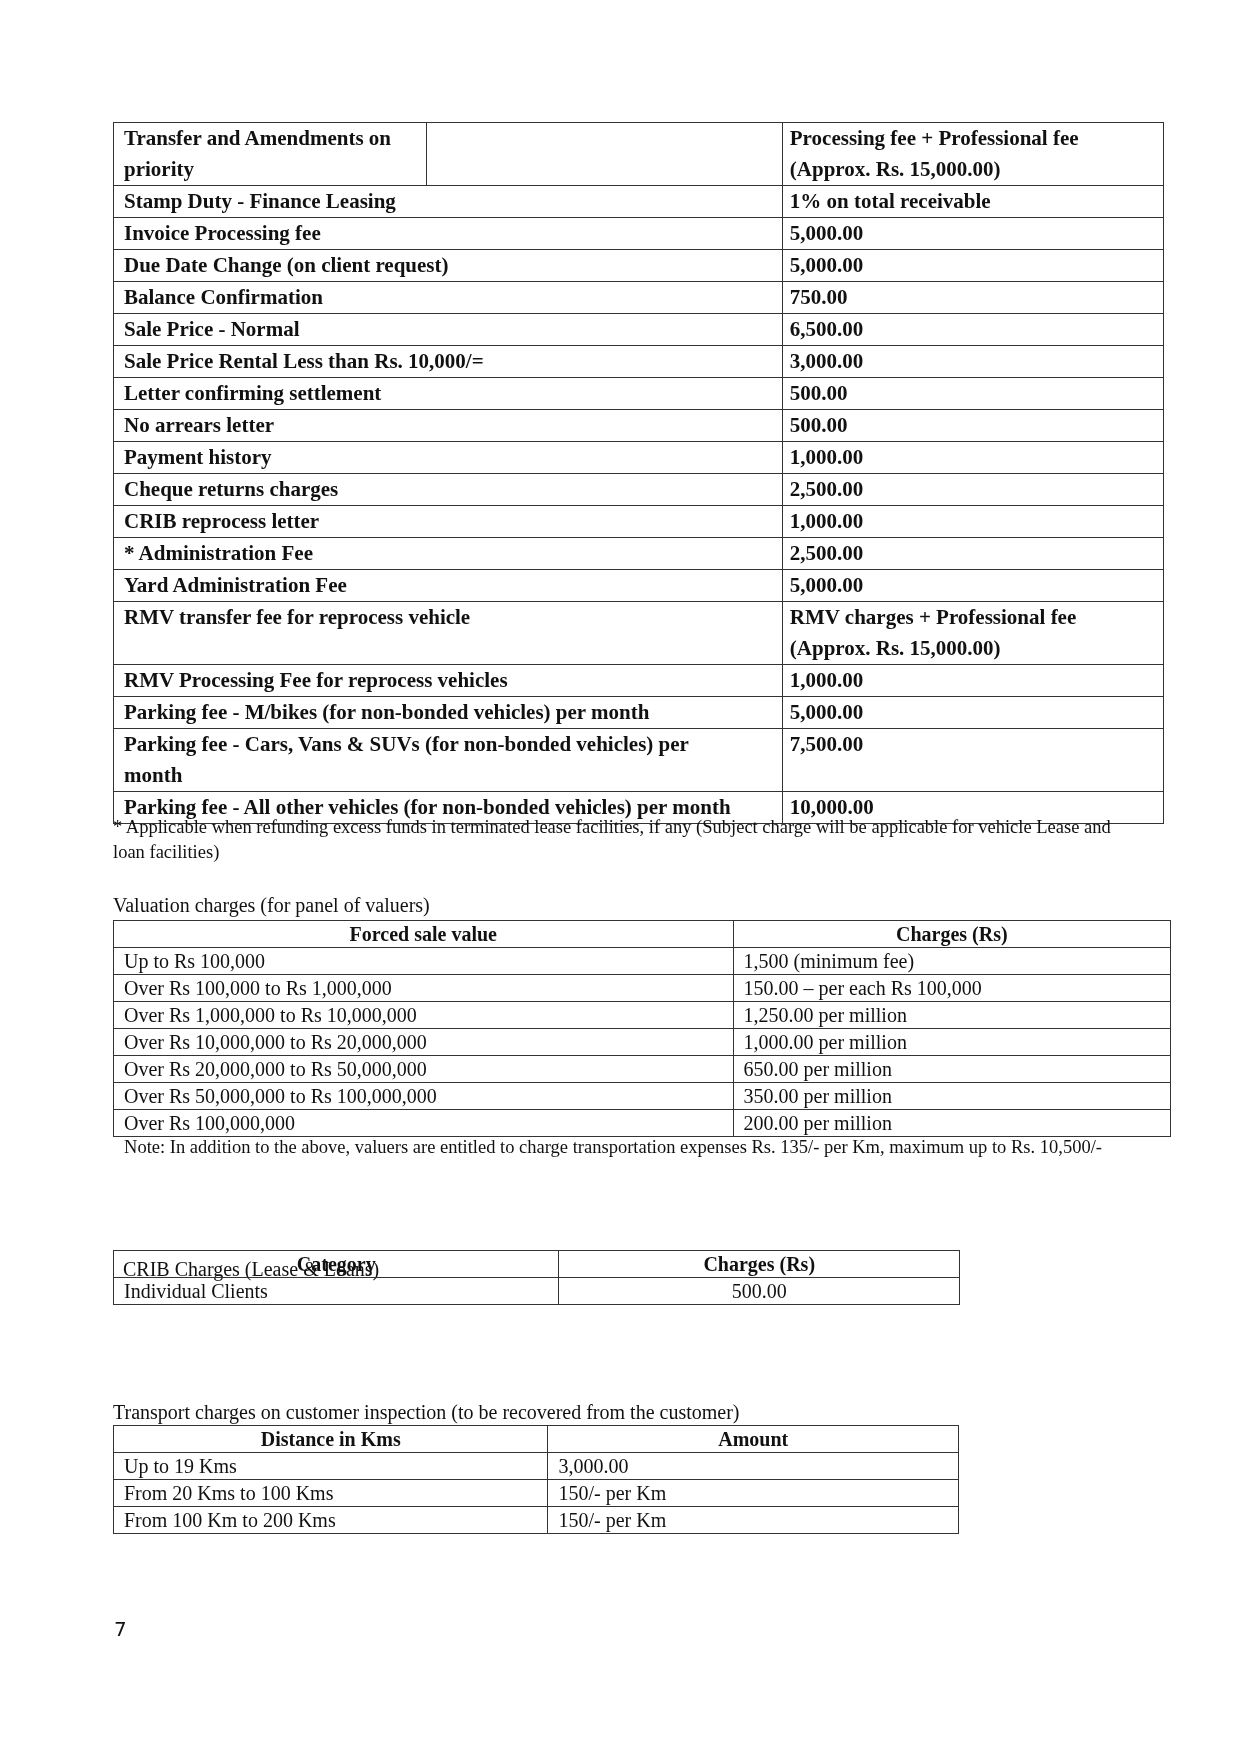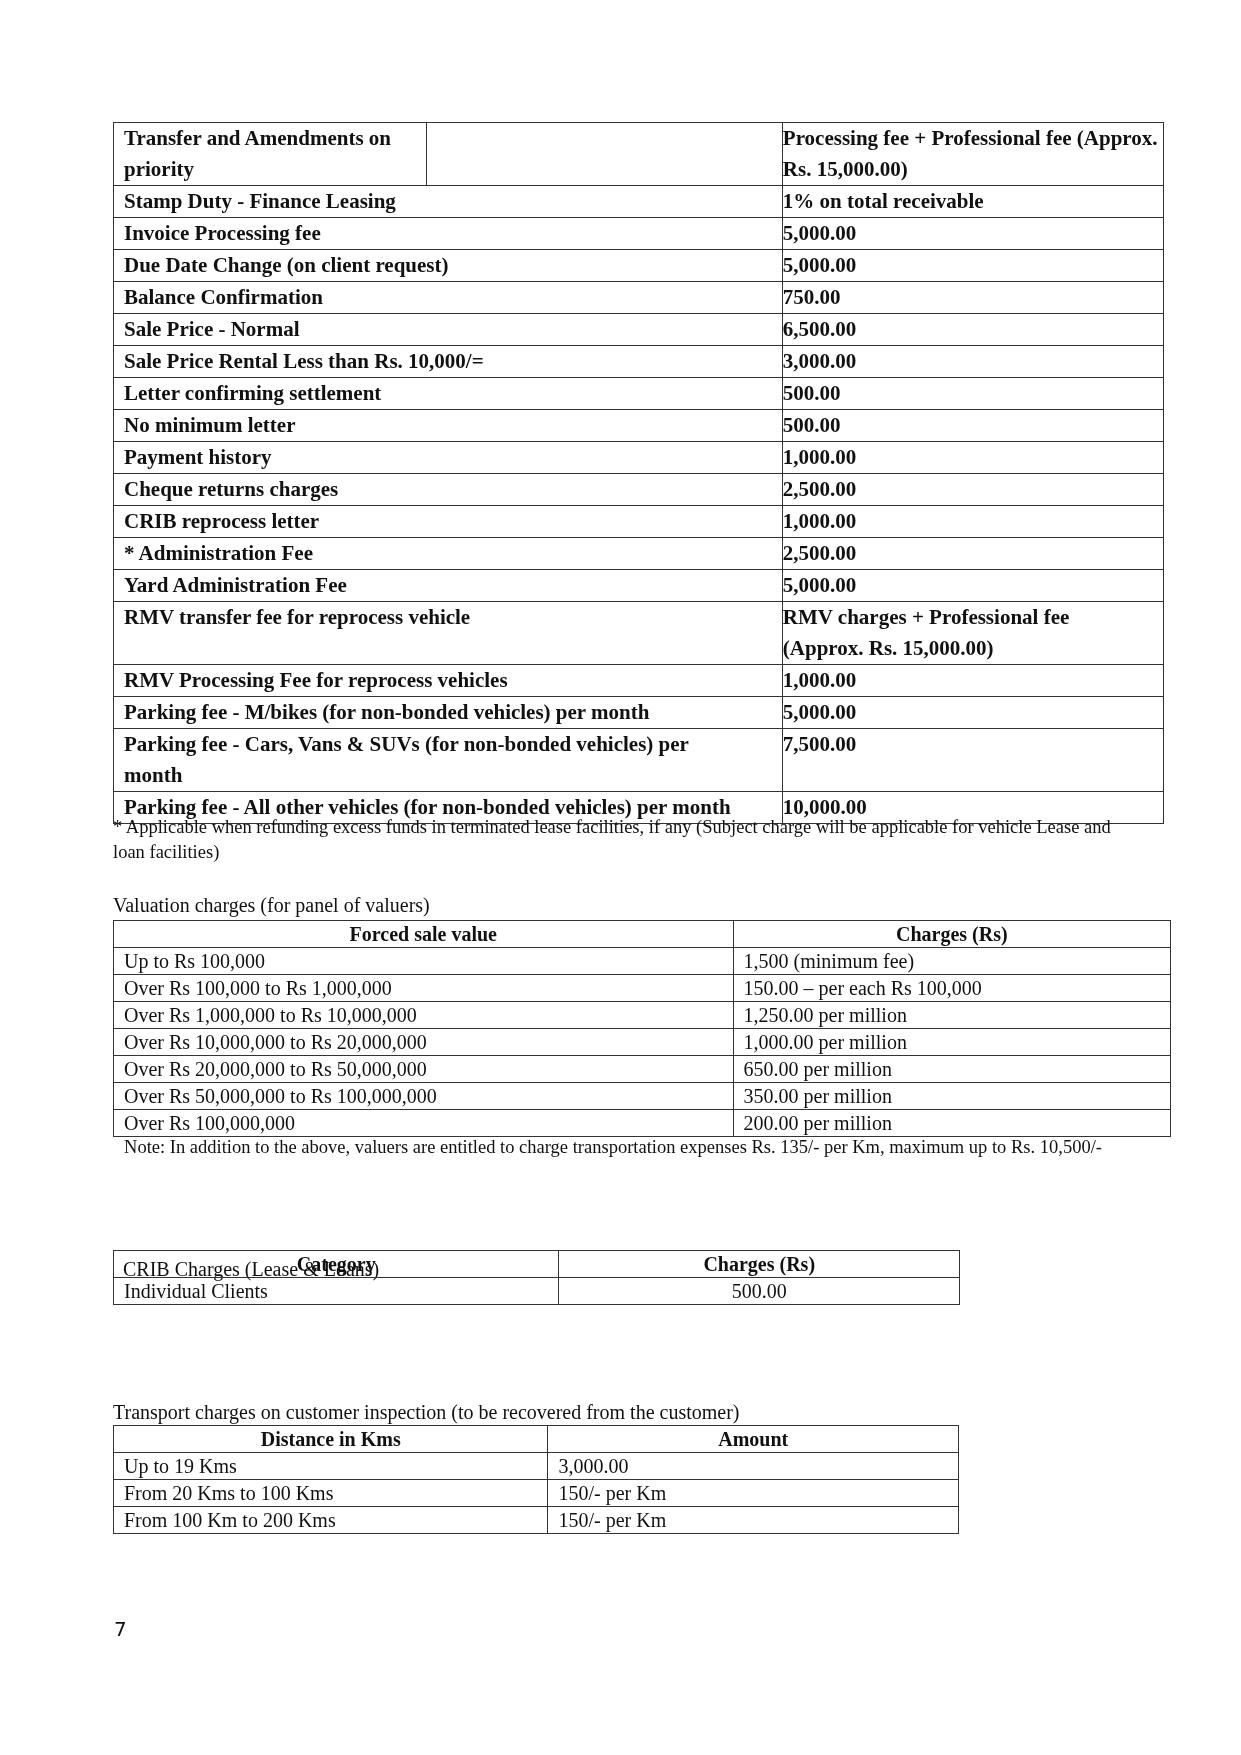--- a/index.html
+++ b/index.html
@@ -5,21 +5,21 @@
   html, body { margin: 0; padding: 0; background: #ffffff; }
   body {
     width: 1241px; height: 1755px; position: relative; overflow: hidden;
     font-family: "Liberation Serif", "DejaVu Serif", serif; color: #111;
   }
   .abs { position: absolute; }
   table { border-collapse: collapse; position: absolute; }
   td, th { border: 1.3px solid #333; padding: 0 0 0 10px; vertical-align: top; text-align: left; }
   #fees { left: 113px; top: 122px; width: 1051px; font-size: 21px; line-height: 31px; font-weight: bold; }
   #fees td { padding-left: 10px; }
-  #fees td.val { padding-left: 0; margin-top: 23px; }
+  #fees td.val { padding-left: 7px; margin-top: 23px; }
   .note { left: 113px; font-size: 18.5px; line-height: 24.5px; width: 1000px; }
   .heading { left: 113px; font-size: 20px; font-weight: normal; line-height: 24px; }
   .grid { font-size: 20px; line-height: 26px; }
   .grid th { font-weight: bold; text-align: center; padding-left: 0; }
   .grid td.center { text-align: center; padding-left: 0; }
   #valuation { left: 113px; top: 920px; width: 1058px; }
   #crib { left: 113px; top: 1250px; width: 847px; padding-left: 16px; }
   #transport { left: 113px; top: 1425px; width: 846px; }
   .pagenum { left: 114px; top: 1617px; font-family: "DejaVu Sans", sans-serif; font-size: 20px; }
 </style>
@@ -60,21 +60,21 @@
       </tr>
   <tr>
         <td colspan="2">Sale Price Rental Less than Rs. 10,000/=</td>
         <td class="val">3,000.00</td>
       </tr>
   <tr>
         <td colspan="2">Letter confirming settlement</td>
         <td class="val">500.00</td>
       </tr>
   <tr>
-        <td colspan="2">No minimum letter</td>
+        <td colspan="2">No arrears letter</td>
         <td class="val">500.00</td>
       </tr>
   <tr>
         <td colspan="2">Payment history</td>
         <td class="val">1,000.00</td>
       </tr>
   <tr>
         <td colspan="2">Cheque returns charges</td>
         <td class="val">2,500.00</td>
       </tr>

